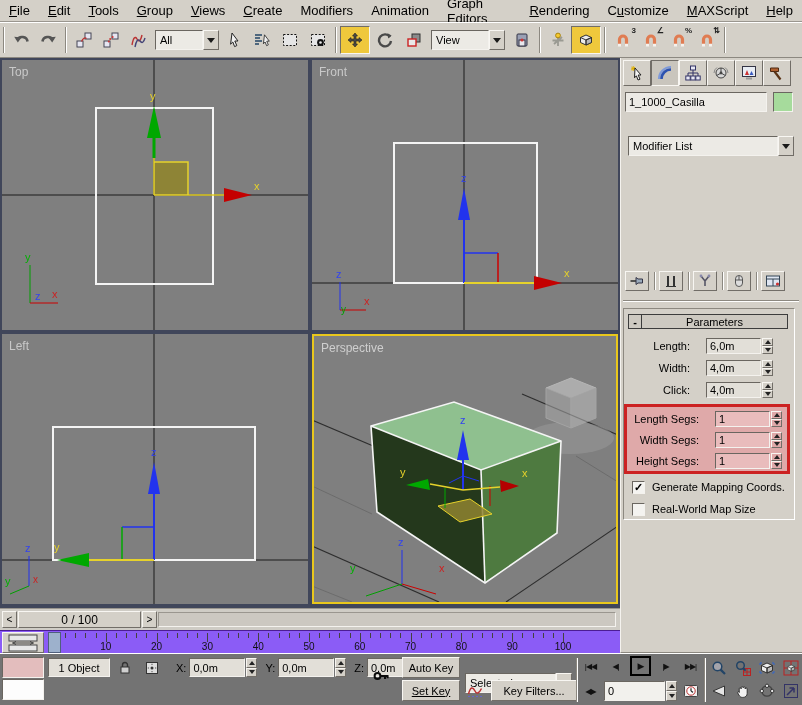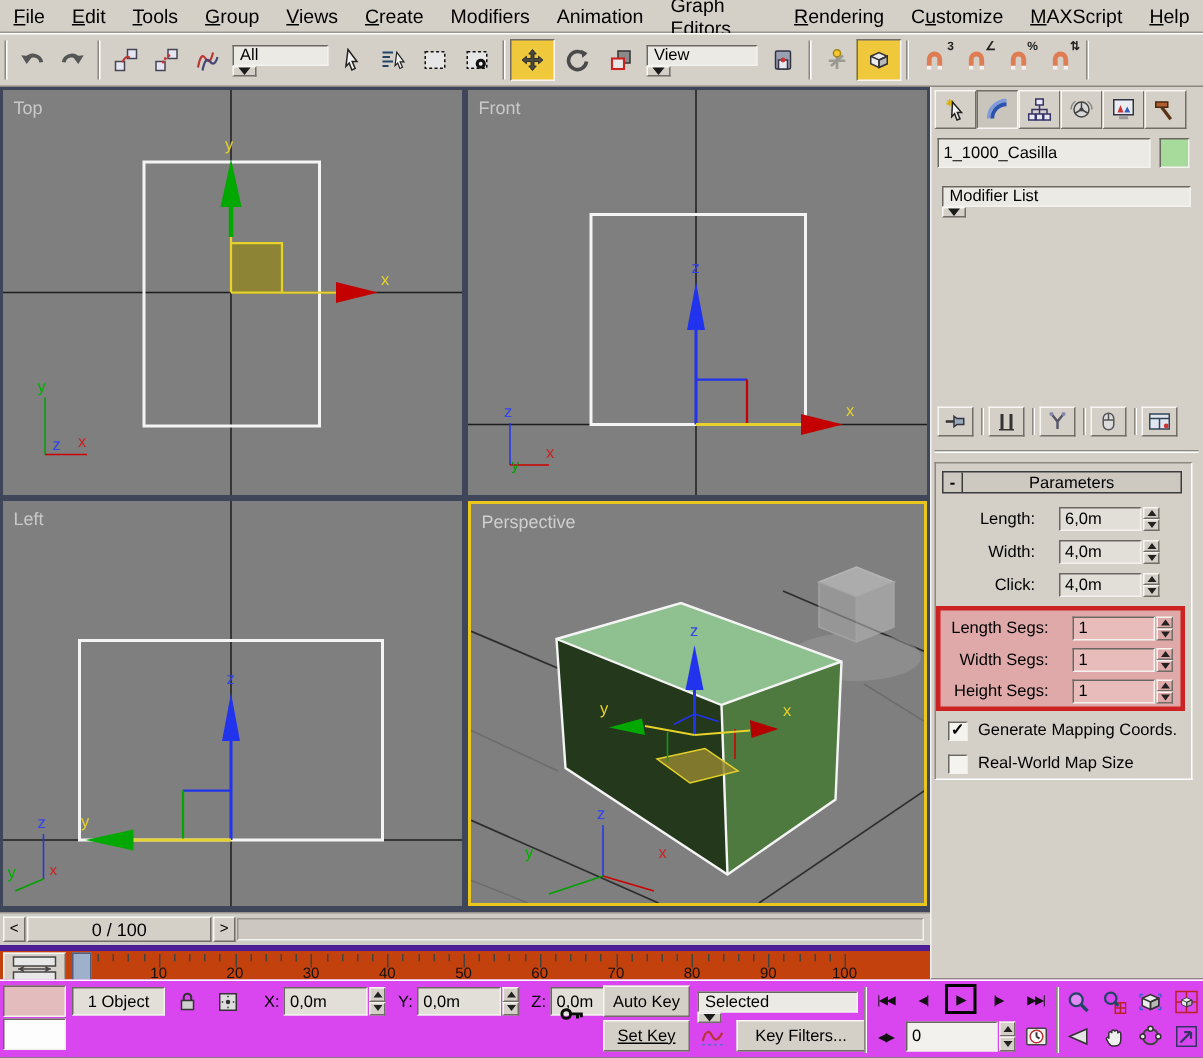--- a/index.html
+++ b/index.html
@@ -21,21 +21,21 @@
   .menu-item u { text-decoration:underline; }
 
   
   #toolbar { position:absolute; left:0; top:22px; width:802px; height:36px; display:flex; align-items:center;
              border-top:1px solid #fff; border-bottom:1px solid #8c8880; background:#d4d0c8; }
   .tsep { width:2px; height:26px; margin:0 3px; border-left:1px solid #8c8880; border-right:1px solid #fff; }
   .tbtn { height:28px; display:flex; align-items:center; justify-content:center; position:relative;
           border:1px solid transparent; }
   .tbtn.active { background:#efc83c; border-color:#716d67 #f8f6f2 #f8f6f2 #716d67; }
   .tbtn .sub { position:absolute; top:0px; right:0px; font-size:8px; font-weight:bold; color:#222; line-height:8px; }
-  .combo { display:flex; height:20px; margin:4px 3px;flex-direction:column; }
+  .combo { display:flex; height:20px; margin:16px 3px; }
   .combo .combo-text { flex:1; border:1px solid; border-color:#6a6660 #f4f2ee #f4f2ee #6a6660;
                        background:#eceae5; display:flex; align-items:center; padding:0 4px; font-size:11px; }
   .combo .combo-btn { width:16px; display:flex; align-items:center; justify-content:center; }
   .tri-down { width:0; height:0; border-left:4px solid transparent; border-right:4px solid transparent;
               border-top:5px solid #1a1a1a; }
 
   
   #viewport-area { position:absolute; left:0; top:58px; width:620px; height:550px; background:#40465a; }
   .viewport { position:absolute; background:#7f7f7f; }
   #vp-persp { border:2px solid #e9c71c; }
@@ -89,30 +89,30 @@
   
   #time-slider-row { position:absolute; left:0; top:608px; width:620px; height:22px; background:#cfccc5;
                      border-top:1px solid #9a968f; }
   #ts-prev { position:absolute; left:2px; top:2px; width:15px; height:17px; display:flex; align-items:center; justify-content:center; font-size:10px; }
   #ts-slider { position:absolute; left:18px; top:2px; width:123px; height:17px; display:flex; align-items:center; justify-content:center; font-size:12px; }
   #ts-next { position:absolute; left:142px; top:2px; width:15px; height:17px; display:flex; align-items:center; justify-content:center; font-size:10px; }
   #ts-track { position:absolute; left:158px; top:3px; width:458px; height:15px; background:#ccc8c1;
               border:1px solid; border-color:#9a968f #f4f2ee #f4f2ee #9a968f; }
 
   
-  #track-bar { position:absolute; left:0; top:630px; width:620px; height:23px; background:#c2410c;
-               border-top:4px solid #4c1d95; }
+  #track-bar { position:absolute; left:0; top:630px; width:620px; height:23px; background:#8b5cf6;
+               border-top:1px solid #4c1d95; }
   #curve-editor-btn { position:absolute; left:2px; top:1px; width:42px; height:21px; display:flex; align-items:center; justify-content:center; }
   .tick { position:absolute; top:2px; width:1px; background:#44423e; }
   .tick-label { position:absolute; top:10px; width:24px; margin-left:-12px; text-align:center; font-size:10px; color:#111; }
   #tb-handle { position:absolute; left:48px; top:1px; width:13px; height:21px; background:#9db1cc;
                border:1px solid #4f5f7d; }
 
   
-  #status-bar { position:absolute; left:0; top:653px; width:802px; height:52px; background:#d946ef;
+  #status-bar { position:absolute; left:0; top:653px; width:802px; height:52px; background:#737373;
                 border-top:1px solid #fff; }
   .abs { position:absolute; }
   #listener-pink { left:2px; top:3px; width:42px; height:21px; background:#e3bdbd;
                    border:1px solid; border-color:#6a6660 #f4f2ee #f4f2ee #6a6660; }
   #listener-white { left:2px; top:25px; width:42px; height:21px; background:#fdfdfd;
                     border:1px solid; border-color:#6a6660 #f4f2ee #f4f2ee #6a6660; }
   #object-count { left:48px; top:4px; width:62px; height:19px; justify-content:center; }
   #lock-btn { left:114px; top:4px; width:22px; height:19px; display:flex; align-items:center; justify-content:center; border:1px solid transparent; }
   #abs-btn  { left:141px; top:4px; width:22px; height:19px; display:flex; align-items:center; justify-content:center; }
   #coord-row { left:168px; top:4px; height:19px; display:flex; align-items:center; }

